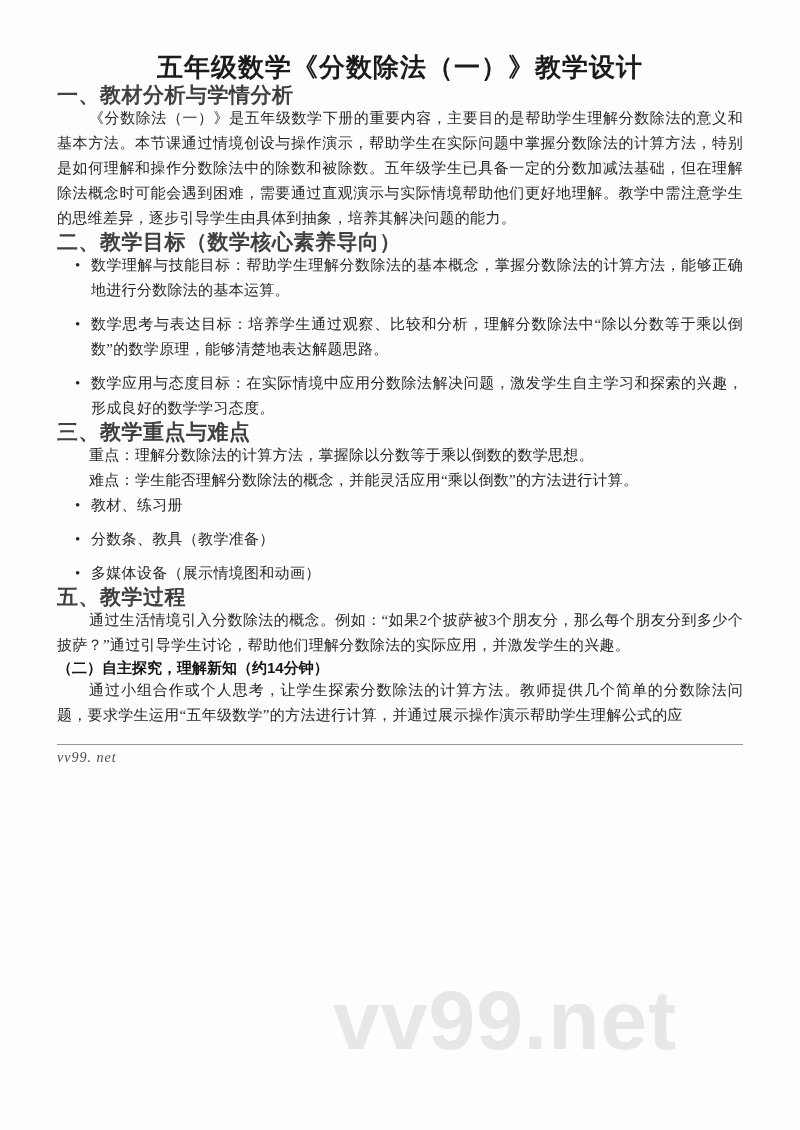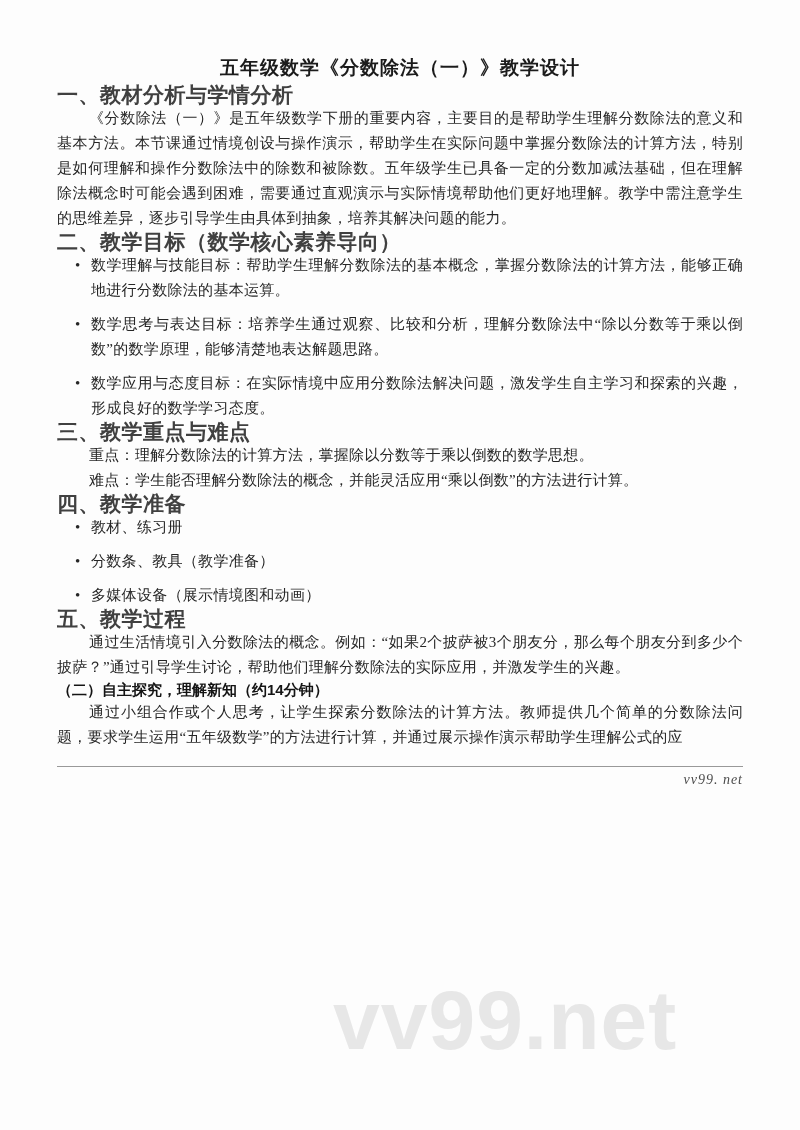--- a/index.html
+++ b/index.html
@@ -26,21 +26,21 @@
     white-space: nowrap;
     user-select: none;
   }
   .content {
     position: relative;
     z-index: 1;
     padding: 0 57px;
   }
   .doc-title {
     margin: 52px 0 0 0;
-    font-size: 19px;
+    font-size: 26px;
     line-height: 32px;
     font-weight: 700;
     text-align: center;
     color: #1b1b1b;
     letter-spacing: 1px;
   }
   h2.sec {
     margin: 0;
     font-family: "Liberation Sans", "DejaVu Sans", sans-serif;
     font-size: 21px;
@@ -96,21 +96,20 @@
   .m-list4  { margin-top: 13px; }
   .m-sec5   { margin-top: 30px; }
   .m-sub1   { margin-top: 22px; }
   .m-sub1p  { margin-top: 11px; }
   .m-sub2   { margin-top: 14px; }
   .m-sub2p  { margin-top: 13px; }
   .page-footer {
     margin-top: 16px;
     border-top: 1px solid #999999;
     padding-top: 3px;
-    text-align: right;
   }
   .footer-site {
     font-style: italic;
     font-size: 14px;
     color: #4a4a4a;
     letter-spacing: 1px;
   }
 </style>
 </head>
 <body>
@@ -139,21 +138,20 @@
       <li>
         <span class="bullet-dot">•</span>
         <span>数学应用与态度目标：在实际情境中应用分数除法解决问题，激发学生自主学习和探索的兴趣，形成良好的数学学习态度。</span>
       </li>
     </ul>
 
     <h2 class="sec m-sec3">三、教学重点与难点</h2>
     <p class="body m-key">重点：理解分数除法的计算方法，掌握除以分数等于乘以倒数的数学思想。</p>
     <p class="body m-diff">难点：学生能否理解分数除法的概念，并能灵活应用“乘以倒数”的方法进行计算。</p>
 
-    <h2 class="sec m-sec4">四、教学准备</h2>
     <ul class="blist m-list4">
       <li>
         <span class="bullet-dot">•</span>
         <span>教材、练习册</span>
       </li>
       <li>
         <span class="bullet-dot">•</span>
         <span>分数条、教具（教学准备）</span>
       </li>
       <li>

